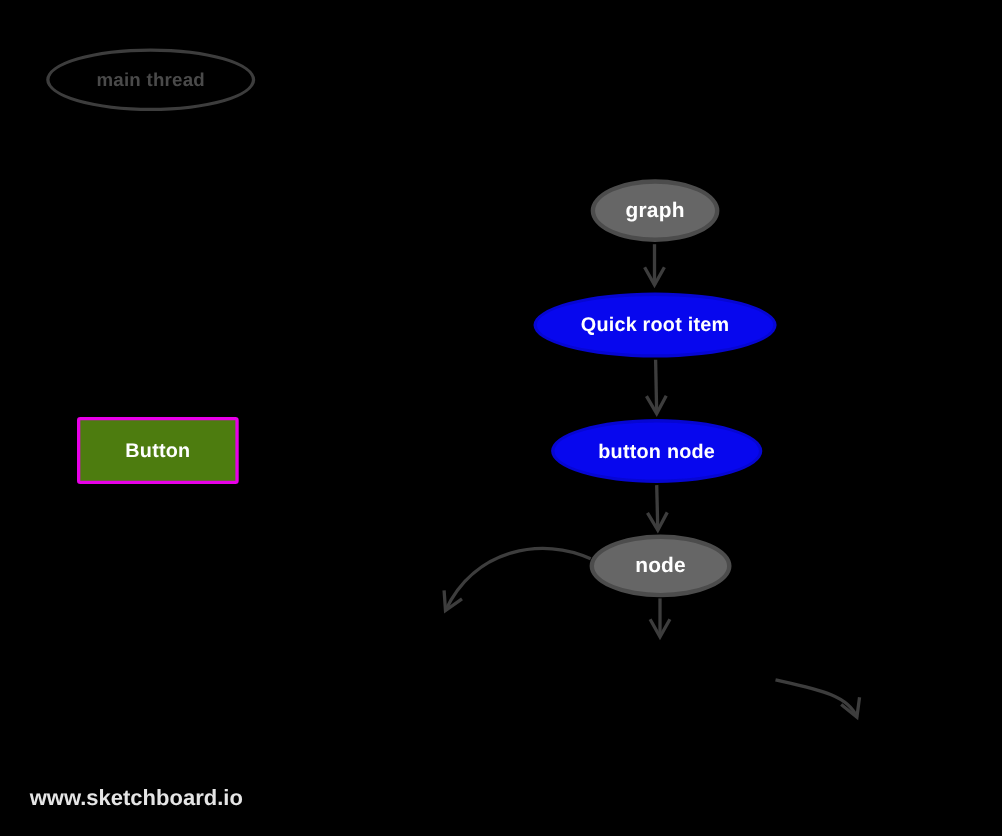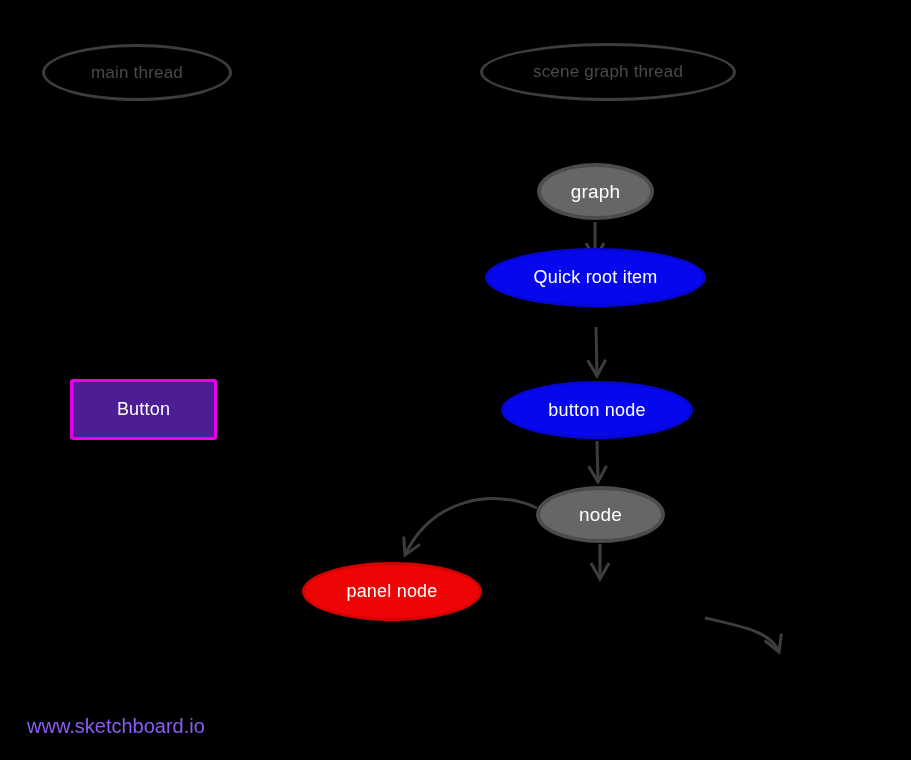--- a/index.html
+++ b/index.html
@@ -7,47 +7,47 @@
     position:relative;
     width:911px;height:760px;
     background:#000000;
     overflow:hidden;
     font-family:"Liberation Sans", sans-serif;
   }
   .node{
     position:absolute;
     display:flex;align-items:center;justify-content:center;
     text-align:center;
-    font-weight:normal;
+    font-weight:bold;
     color:#ffffff;
     box-sizing:border-box;
     font-size:18px;
     letter-spacing:.2px;
   }
   .ellipse{border-radius:50%;}
   .lane{
     background:transparent;
     border:3px solid #3d3d3d;
     color:#4a4a4a;
     font-size:17px;
   }
   .gray-node{background:#666666;border:4px solid #4c4c4c;font-size:19px;}
   .blue-node{background:#0707ee;border:3px solid #0606d2;}
   .red-node{background:#ee0404;border:3px solid #d20303;}
   .rect-node{
-    background:#4c1d95;
+    background:#4d7c0f;
     border:3px solid #e800e8;
     border-radius:3px;
   }
   .watermark{
     position:absolute;
     left:27px;top:715px;
-    color:#8b5cf6;
+    color:#e5e5e5;
     font-size:20px;
-    font-weight:normal;
+    font-weight:bold;
   }
   svg.edges{position:absolute;left:0;top:0;pointer-events:none;}
   svg.edges path{pointer-events:stroke;}
 </style>
 </head>
 <body>
 
 <div class="canvas">
 
   <svg class="edges" width="911" height="760">
@@ -63,45 +63,39 @@
       <path d="M600,544 L600,579" marker-end="url(#vhead)"></path>
       <path d="M537,508 C494,488 432,498 405,555" marker-end="url(#vhead)"></path>
       <path d="M705,618 C745,627 771,632 779,652" marker-end="url(#vhead)"></path>
     </g>
   </svg>
 
   <div class="node ellipse lane" style="left:42px;top:44px;width:190px;height:57px;">
     <span>main thread</span>
   </div>
 
-  <div class="node ellipse lane" style="left:480px;top:43px;width:256px;height:58px;">
-    <span>scene graph thread</span>
-  </div>
 
   <div class="node rect-node" style="left:70px;top:379px;width:147px;height:61px;">
     <span>Button</span>
   </div>
 
   <div class="node ellipse gray-node" style="left:537px;top:163px;width:117px;height:57px;">
     <span>graph</span>
   </div>
 
-  <div class="node ellipse blue-node" style="left:485px;top:248px;width:221px;height:59px;">
+  <div class="node ellipse blue-node" style="left:485px;top:266px;width:221px;height:59px;">
     <span>Quick root item</span>
   </div>
 
   <div class="node ellipse gray-node" style="left:536px;top:486px;width:129px;height:57px;">
     <span>node</span>
   </div>
 
   <div class="node ellipse blue-node" style="left:501px;top:381px;width:192px;height:58px;">
     <span>button node</span>
   </div>
 
-  <div class="node ellipse red-node" style="left:302px;top:562px;width:180px;height:59px;">
-    <span>panel node</span>
-  </div>
 
 
 
   <div class="watermark">www.sketchboard.io</div>
 
 </div>
 
 </body></html>

